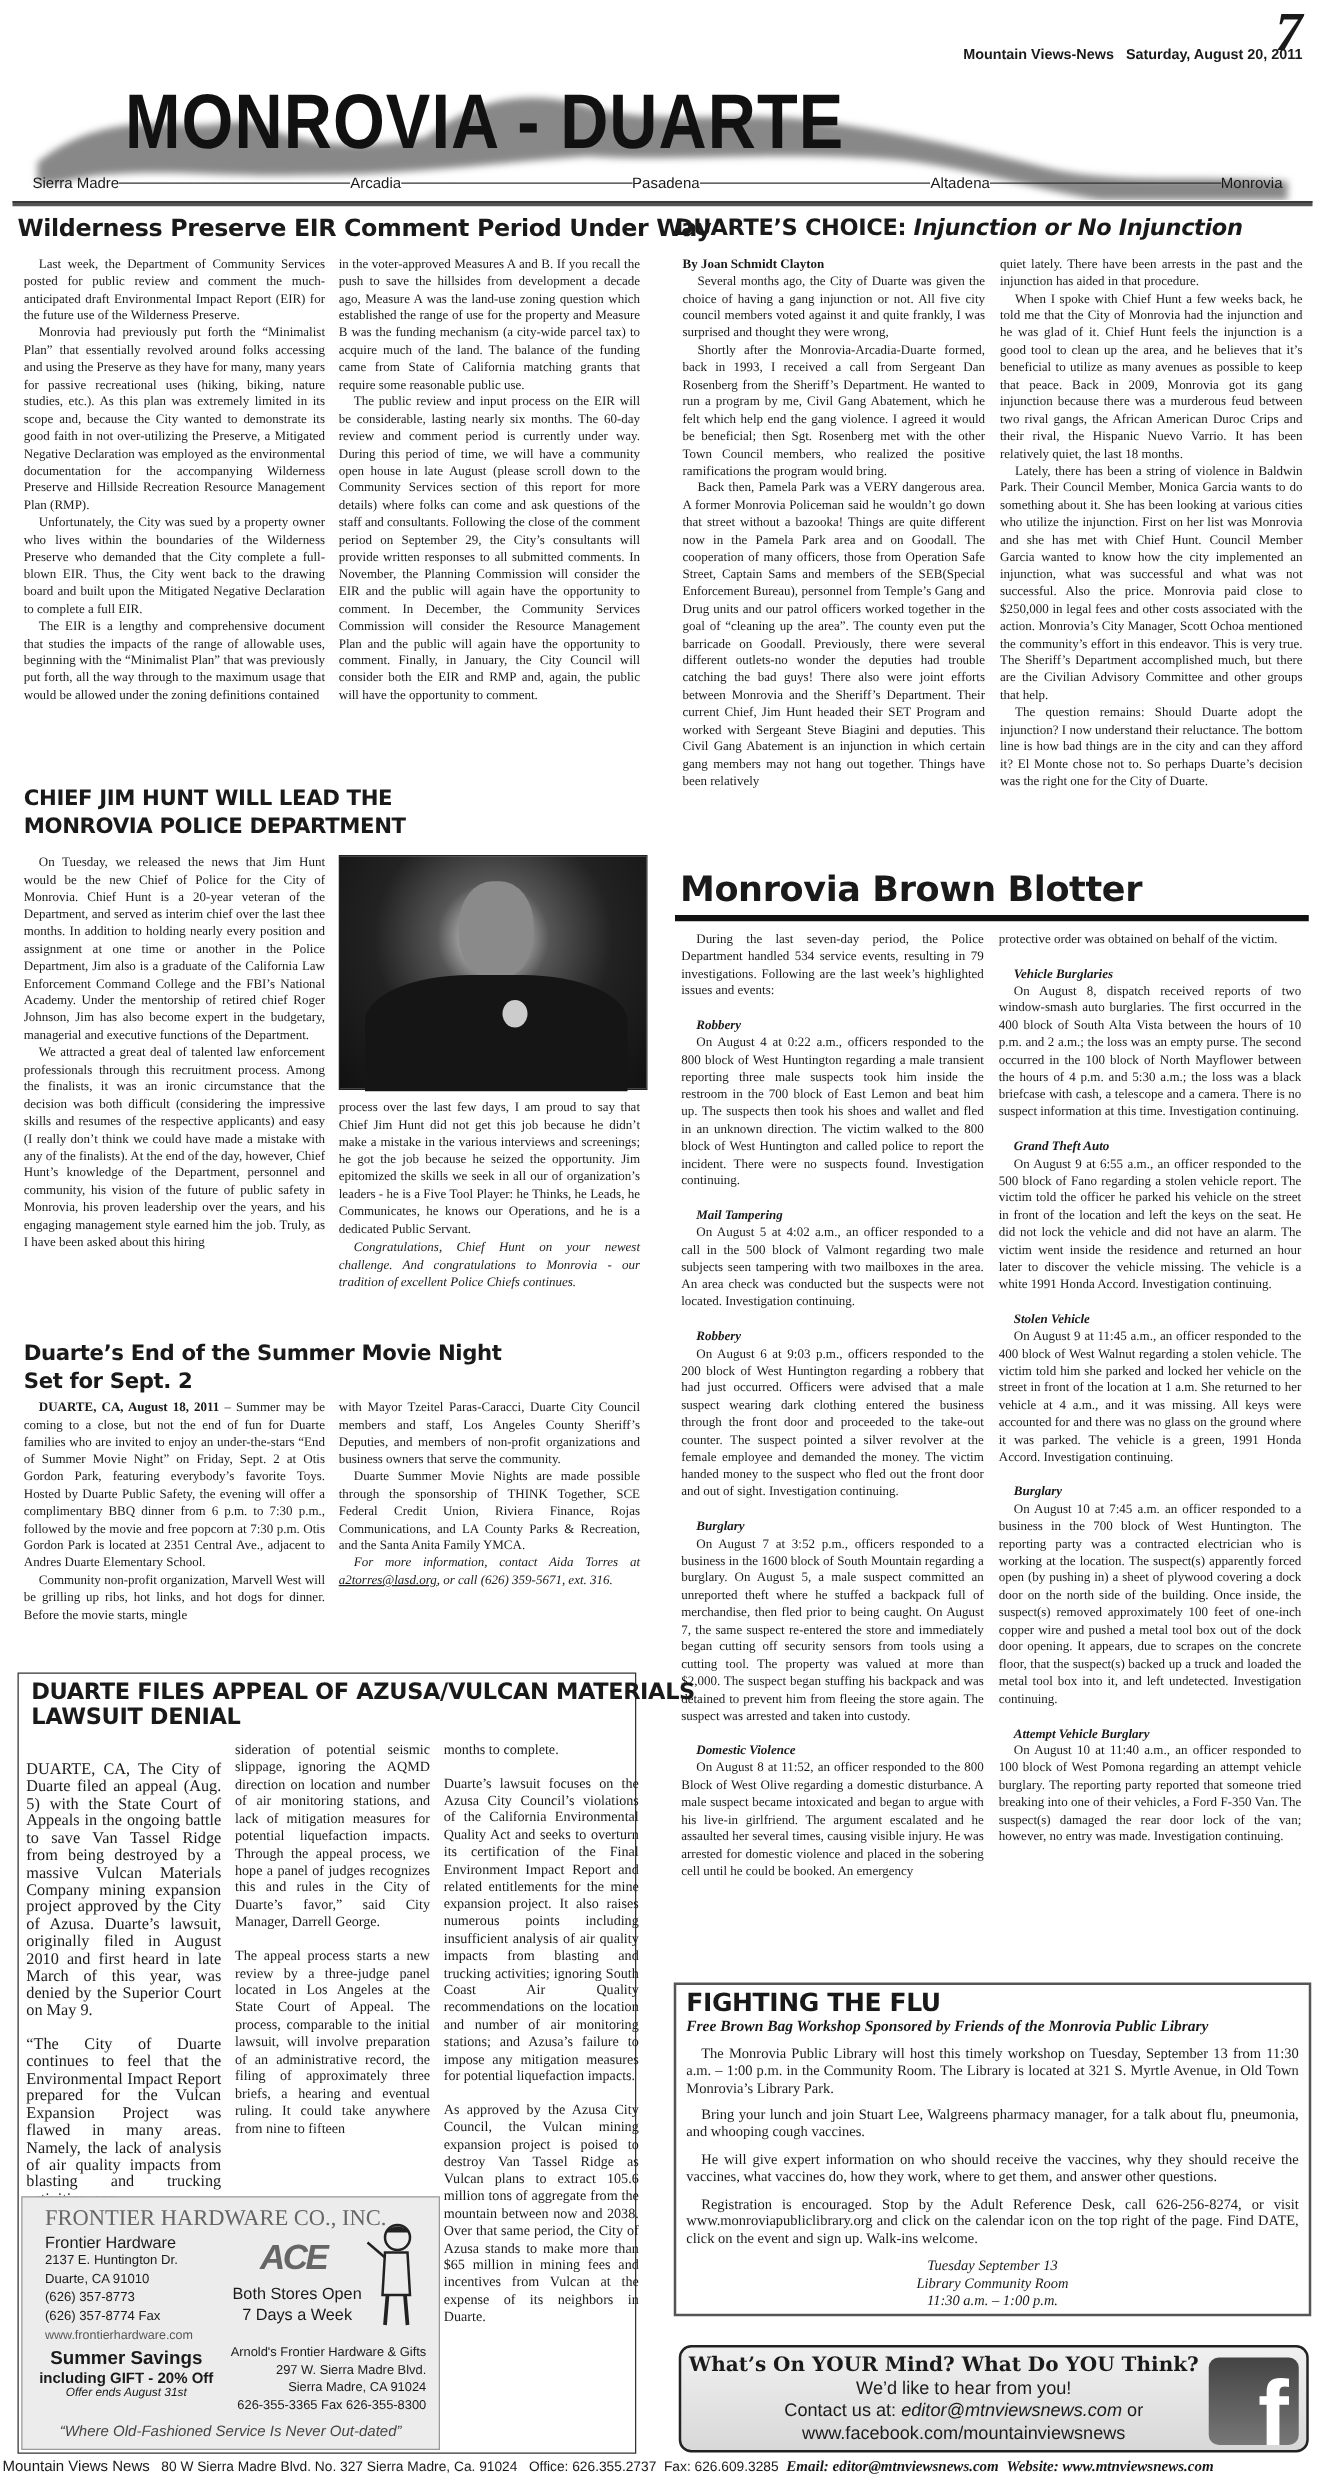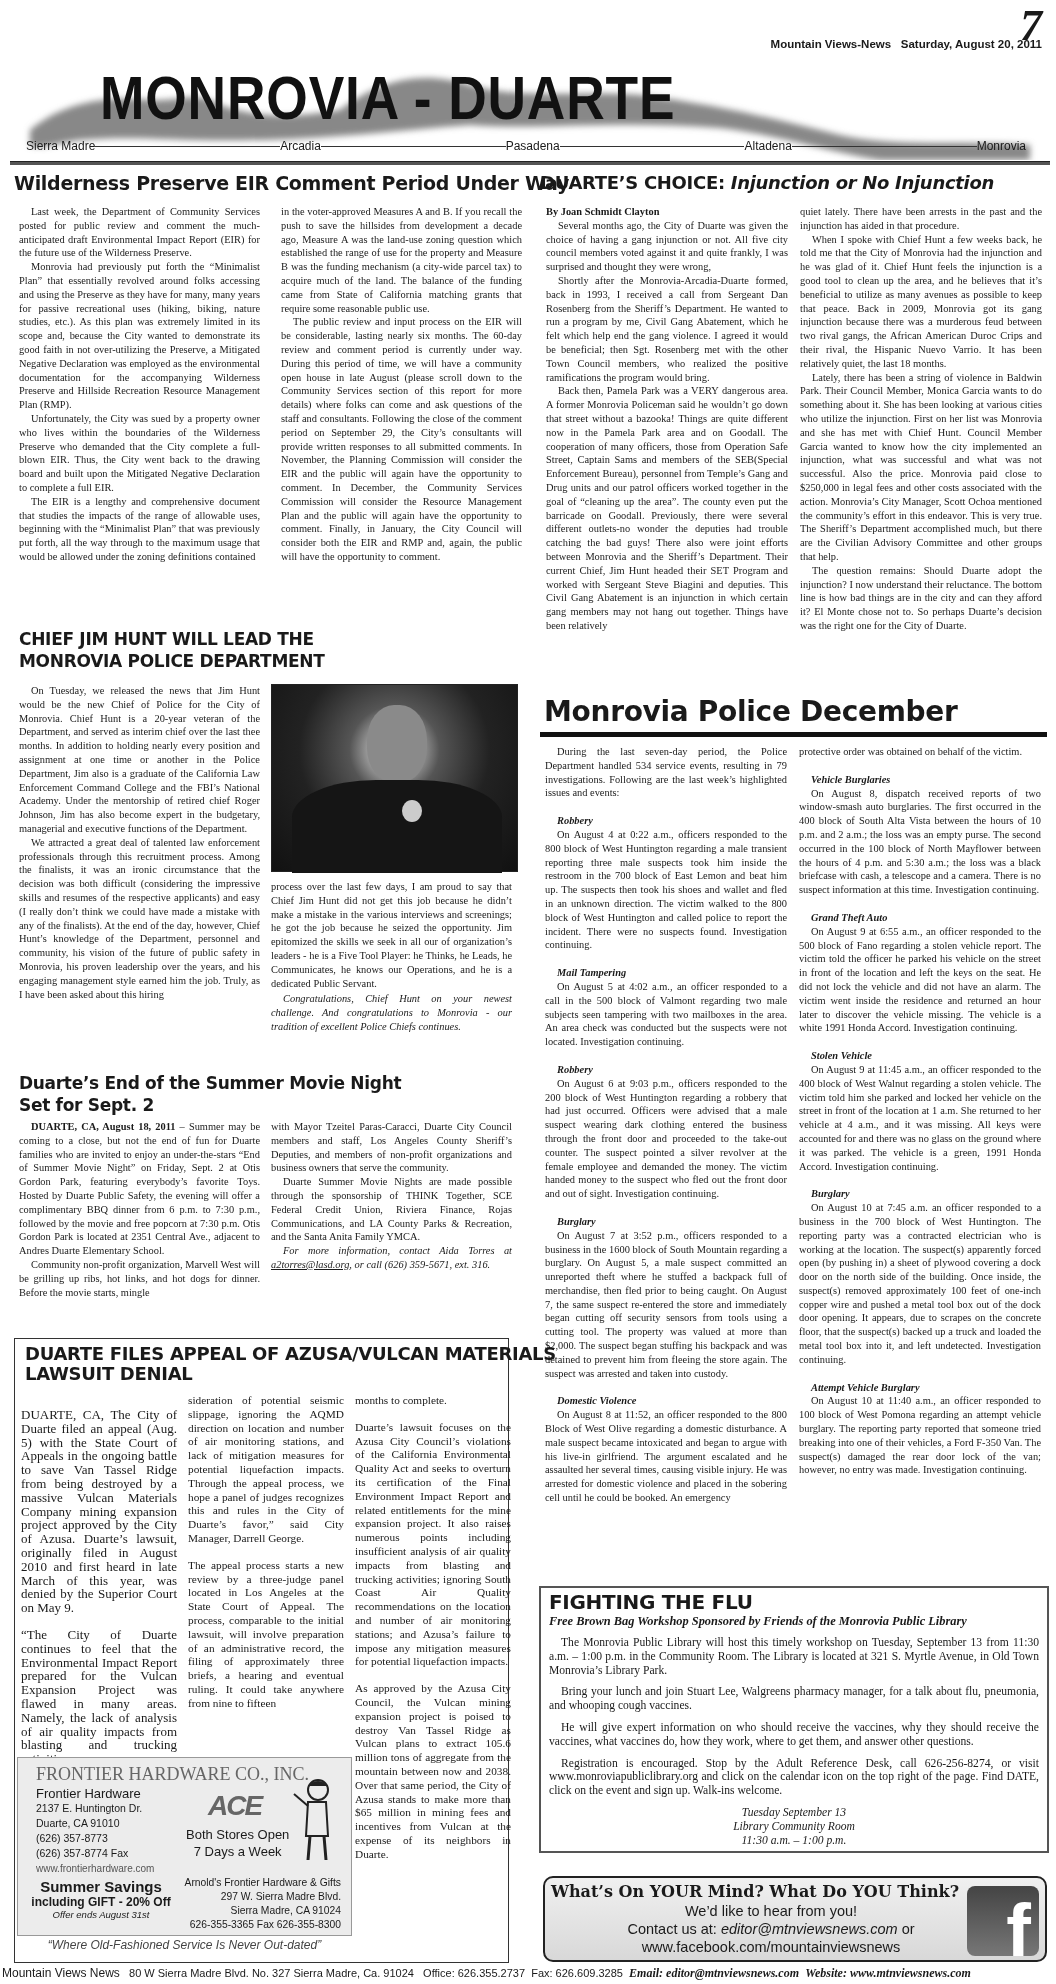--- a/index.html
+++ b/index.html
@@ -59,21 +59,21 @@
 </div>
 <div class="abs rule-top"></div>
 
 <h2 class="abs hsans h" style="left:14px;top:172px;font-size:19px;">Wilderness Preserve EIR Comment Period Under Way</h2>
 <div class="abs p" style="left:19px;top:205px;width:241px;">
   <p>Last week, the Department of Community Services posted for public review and comment the much-anticipated draft Environmental Impact Report (EIR) for the future use of the Wilderness Preserve.</p>
   <p>Monrovia had previously put forth the “Minimalist Plan” that essentially revolved around folks accessing and using the Preserve as they have for many, many years for passive recreational uses (hiking, biking, nature studies, etc.). As this plan was extremely limited in its scope and, because the City wanted to demonstrate its good faith in not over-utilizing the Preserve, a Mitigated Negative Declaration was employed as the environmental documentation for the accompanying Wilderness Preserve and Hillside Recreation Resource Management Plan (RMP).</p>
   <p>Unfortunately, the City was sued by a property owner who lives within the boundaries of the Wilderness Preserve who demanded that the City complete a full-blown EIR. Thus, the City went back to the drawing board and built upon the Mitigated Negative Declaration to complete a full EIR.</p>
   <p>The EIR is a lengthy and comprehensive document that studies the impacts of the range of allowable uses, beginning with the “Minimalist Plan” that was previously put forth, all the way through to the maximum usage that would be allowed under the zoning definitions contained</p>
 </div>
-<div class="abs p" style="left:281px;top:205px;width:241px;font-family:Liberation Serif, serif;">
+<div class="abs p" style="left:271px;top:205px;width:241px;font-family:Liberation Serif, serif;">
   <p style="text-indent:0">in the voter-approved Measures A and B. If you recall the push to save the hillsides from development a decade ago, Measure A was the land-use zoning question which established the range of use for the property and Measure B was the funding mechanism (a city-wide parcel tax) to acquire much of the land. The balance of the funding came from State of California matching grants that require some reasonable public use.</p>
   <p>The public review and input process on the EIR will be considerable, lasting nearly six months. The 60-day review and comment period is currently under way. During this period of time, we will have a community open house in late August (please scroll down to the Community Services section of this report for more details) where folks can come and ask questions of the staff and consultants. Following the close of the comment period on September 29, the City’s consultants will provide written responses to all submitted comments. In November, the Planning Commission will consider the EIR and the public will again have the opportunity to comment. In December, the Community Services Commission will consider the Resource Management Plan and the public will again have the opportunity to comment. Finally, in January, the City Council will consider both the EIR and RMP and, again, the public will have the opportunity to comment.</p>
 </div>
 
 <h2 class="abs hsans h" style="left:540px;top:172px;font-size:18px;">
   <span>DUARTE’S CHOICE: </span><i>Injunction or No Injunction</i>
 </h2>
 <div class="abs p" style="left:546px;top:205px;width:242px;">
   <div style="font-weight:bold">By Joan Schmidt Clayton</div>
   <p>Several months ago, the City of Duarte was given the choice of having a gang injunction or not. All five city council members voted against it and quite frankly, I was surprised and thought they were wrong,</p>
@@ -131,21 +131,21 @@
 <div class="abs p mv" style="left:188px;top:1394px;width:156px;font-size:11.3px;line-height:13.8px;">
   <p>sideration of potential seismic slippage, ignoring the AQMD direction on location and number of air monitoring stations, and lack of mitigation measures for potential liquefaction impacts. Through the appeal process, we hope a panel of judges recognizes this and rules in the City of Duarte’s favor,” said City Manager, Darrell George.</p>
   <p>The appeal process starts a new review by a three-judge panel located in Los Angeles at the State Court of Appeal. The process, comparable to the initial lawsuit, will involve preparation of an administrative record, the filing of approximately three briefs, a hearing and eventual ruling. It could take anywhere from nine to fifteen</p>
 </div>
 <div class="abs p mv" style="left:355px;top:1394px;width:156px;font-size:11.3px;line-height:13.8px;">
   <p>months to complete.</p>
   <p>Duarte’s lawsuit focuses on the Azusa City Council’s violations of the California Environmental Quality Act and seeks to overturn its certification of the Final Environment Impact Report and related entitlements for the mine expansion project. It also raises numerous points including insufficient analysis of air quality impacts from blasting and trucking activities; ignoring South Coast Air Quality recommendations on the location and number of air monitoring stations; and Azusa’s failure to impose any mitigation measures for potential liquefaction impacts.</p>
   <p style="padding-left:0">As approved by the Azusa City Council, the Vulcan mining expansion project is poised to destroy Van Tassel Ridge as Vulcan plans to extract 105.6 million tons of aggregate from the mountain between now and 2038. Over that same period, the City of Azusa stands to make more than $65 million in mining fees and incentives from Vulcan at the expense of its neighbors in Duarte.</p>
 </div>
 
-<div class="abs ad" style="left:17px;top:1757px;width:335px;height:179px;font-family:'Liberation Sans',sans-serif;">
+<div class="abs ad" style="left:17px;top:1757px;width:335px;height:203px;font-family:'Liberation Sans',sans-serif;">
   <div style="position:absolute;left:18px;top:6px;font-family:'Liberation Serif',serif;font-size:18px;color:#666;">FRONTIER HARDWARE CO., INC.</div>
   <div style="position:absolute;left:18px;top:28px;font-size:13px;line-height:15px;">
     <div>Frontier Hardware</div>
     <div style="font-size:10.5px">2137 E. Huntington Dr.</div>
     <div style="font-size:10.5px">Duarte, CA 91010</div>
     <div style="font-size:10.5px">(626) 357-8773</div>
     <div style="font-size:10.5px">(626) 357-8774 Fax</div>
     <div style="font-size:10px;color:#555">www.frontierhardware.com</div>
   </div>
   <div style="position:absolute;left:190px;top:32px;font-size:28px;font-weight:bold;font-style:italic;color:#666;letter-spacing:-2px;">ACE</div>
@@ -167,21 +167,21 @@
   </div>
   <div style="position:absolute;right:10px;top:118px;text-align:right;font-size:10.3px;line-height:14px;">
     <div>Arnold's Frontier Hardware &amp; Gifts</div>
     <div>297 W. Sierra Madre Blvd.</div>
     <div>Sierra Madre, CA 91024</div>
     <div>626-355-3365 Fax 626-355-8300</div>
   </div>
   <div style="position:absolute;left:0;right:0;top:180px;text-align:center;font-size:12px;font-style:italic;color:#444;">“Where Old-Fashioned Service Is Never Out-dated”</div>
 </div>
 
-<div class="abs hsans" style="left:544px;top:695px;font-size:28px;">Monrovia Police December</div>
+<div class="abs hsans" style="left:544px;top:695px;font-size:28px;">Monrovia Brown Blotter</div>
 <div class="abs" style="left:540px;top:732px;width:507px;height:5px;background:#111;"></div>
 <div class="abs p blot" style="left:545px;top:745px;width:242px;">
   <p>During the last seven-day period, the Police Department handled 534 service events, resulting in 79 investigations. Following are the last week’s highlighted issues and events:</p>
   <div class="sub" style="margin-top:14px;padding-left:12px">Robbery</div>
   <p>On August 4 at 0:22 a.m., officers responded to the 800 block of West Huntington regarding a male transient reporting three male suspects took him inside the restroom in the 700 block of East Lemon and beat him up. The suspects then took his shoes and wallet and fled in an unknown direction. The victim walked to the 800 block of West Huntington and called police to report the incident. There were no suspects found. Investigation continuing.</p>
   <div class="sub" style="margin-top:14px;padding-left:12px">Mail Tampering</div>
   <p>On August 5 at 4:02 a.m., an officer responded to a call in the 500 block of Valmont regarding two male subjects seen tampering with two mailboxes in the area. An area check was conducted but the suspects were not located. Investigation continuing.</p>
   <div class="sub" style="margin-top:14px;padding-left:12px">Robbery</div>
   <p>On August 6 at 9:03 p.m., officers responded to the 200 block of West Huntington regarding a robbery that had just occurred. Officers were advised that a male suspect wearing dark clothing entered the business through the front door and proceeded to the take-out counter. The suspect pointed a silver revolver at the female employee and demanded the money. The victim handed money to the suspect who fled out the front door and out of sight. Investigation continuing.</p>
   <div class="sub" style="margin-top:14px;padding-left:12px">Burglary</div>

